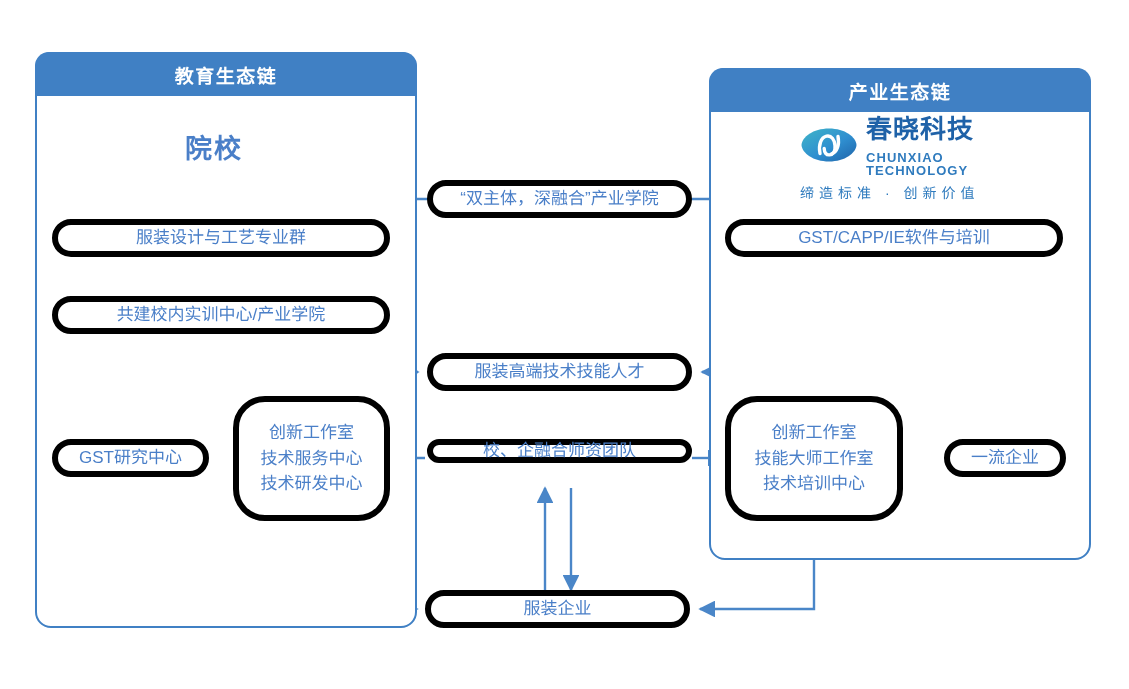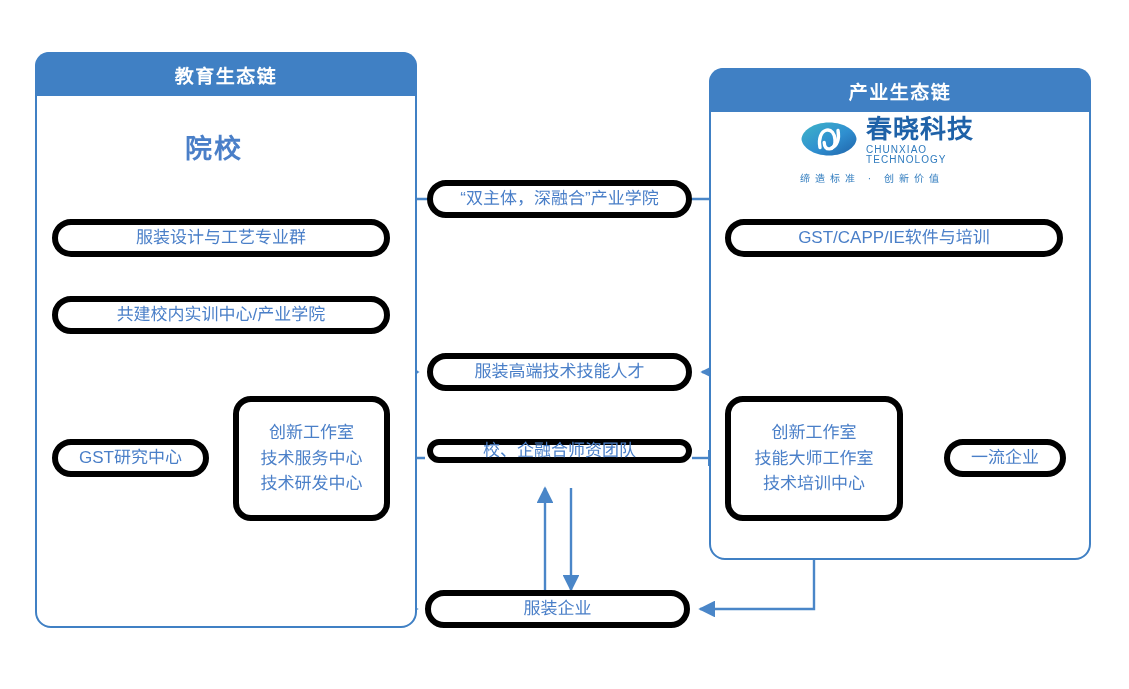--- a/index.html
+++ b/index.html
@@ -71,21 +71,21 @@
     flex-direction: column;
     align-items: center;
     justify-content: center;
     text-align: center;
     z-index: 5;
   }
   .node.pill {
     border-radius: 999px;
   }
   .node.rounded {
-    border-radius: 18px;
+    border-radius: 32px;
   }
   .node .line {
     display: block;
     white-space: nowrap;
     line-height: 1.52;
   }
   .txt-17 { font-size: 17px; }
 
   
   .panel-title {
@@ -116,29 +116,29 @@
     align-items: flex-start;
     line-height: 1;
   }
   .logo-cn {
     font-size: 26px;
     font-weight: bold;
     letter-spacing: 1px;
     color: #1f62a8;
   }
   .logo-en {
-    font-size: 10px;
-    font-weight: normal;
+    font-size: 13px;
+    font-weight: bold;
     letter-spacing: 1.05px;
     color: #2f7bbe;
-    margin-top: 3px;
+    margin-top: 9px;
   }
   .logo-tag {
     margin-top: 5px;
-    font-size: 10px;
+    font-size: 14px;
     letter-spacing: 5px;
     color: #2f7bbe;
     white-space: nowrap;
   }
 </style>
 </head>
 <body>
 
 <div id="stage">
 

